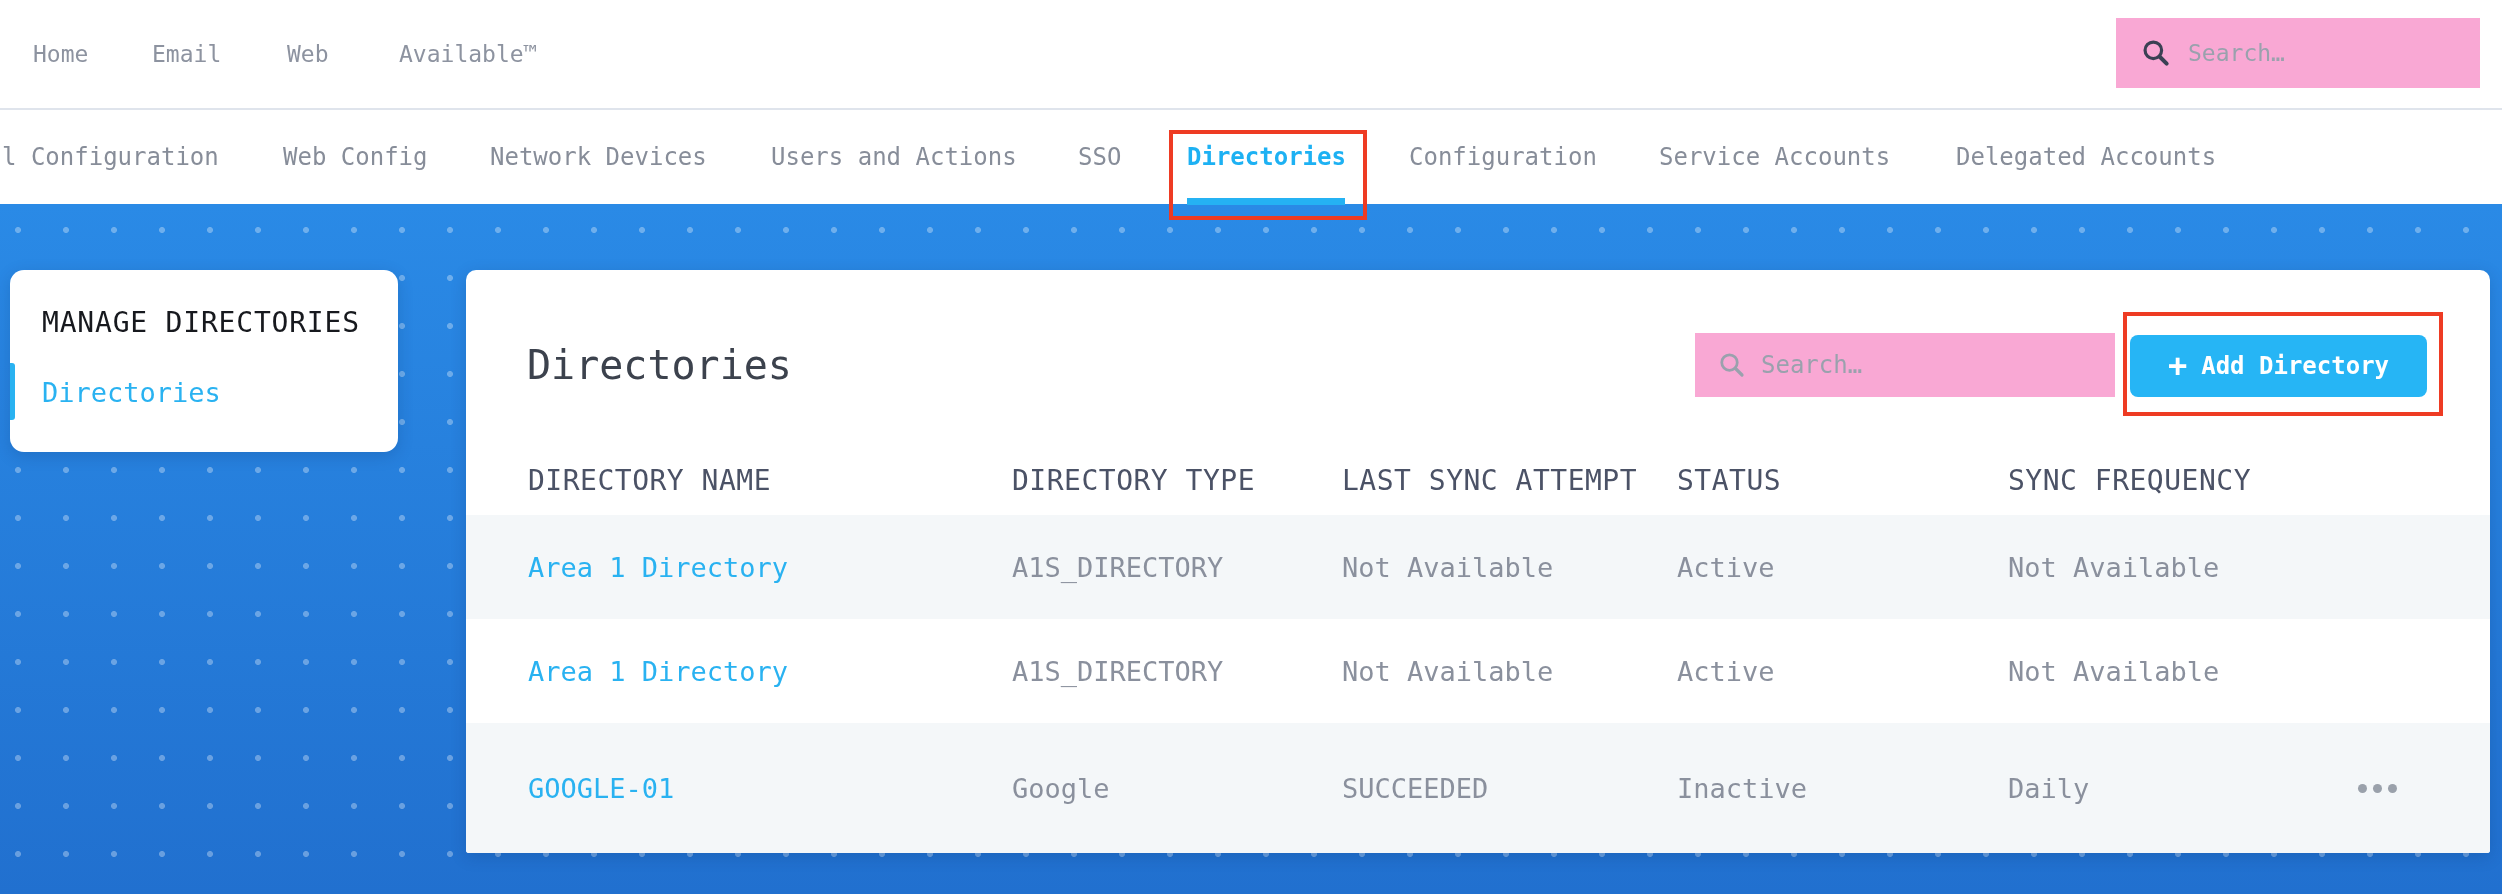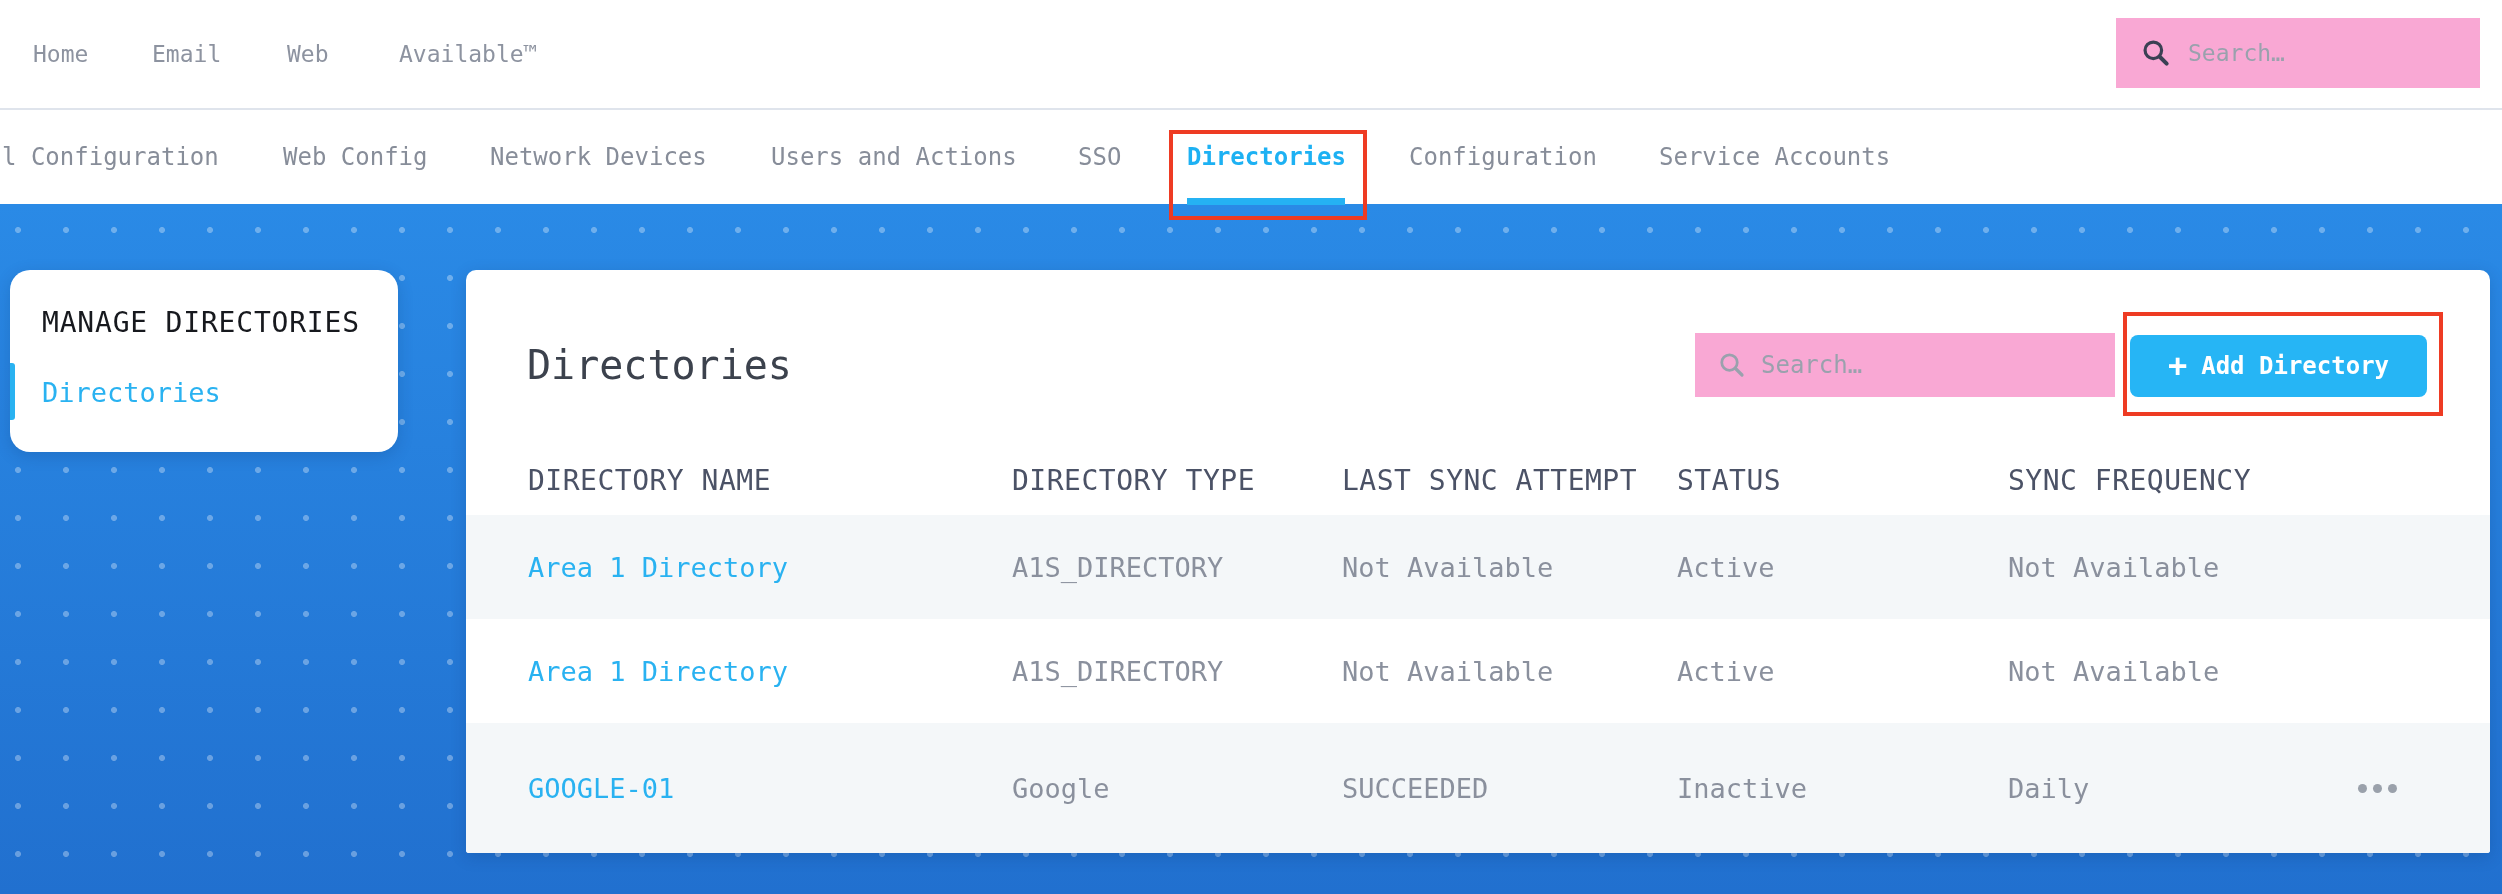--- a/index.html
+++ b/index.html
@@ -48,21 +48,21 @@
   .top-search { position:absolute; left:2116px; top:18px; width:364px; height:70px; padding:0 18px 0 24px; gap:16px; }
   .top-search svg { color:#3b4154; }
   .top-search input { font-size:23px; }
   .card-search { position:absolute; left:1229px; top:63px; width:420px; height:64px; padding:0 14px 0 22px; gap:14px; }
   .card-search svg { color:#9aa1ad; }
   .card-search input { font-size:24px; }
 
   
   .side-card {
     position:absolute; left:10px; top:270px; width:388px; height:182px;
-    background:#ffffff; border-radius:20px; z-index:2;
+    background:#ffffff; border-radius:14px; z-index:2;
     box-shadow:0 4px 16px rgba(8,40,90,0.18);
   }
   .side-heading { position:absolute; left:32px; top:36px; font-size:28px; letter-spacing:0.8px; color:#17191e; white-space:nowrap; }
   .side-link { position:absolute; left:32px; top:107px; font-size:27px; color:#29b2f1; text-decoration:none; cursor:pointer; white-space:nowrap; }
   .side-active-bar { position:absolute; left:0; top:93px; width:5px; height:57px; background:#29b2f1; border-radius:0 3px 3px 0; }
 
   
   .main-card {
     position:absolute; left:466px; top:270px; width:2024px; height:583px;
     background:#ffffff; border-radius:10px 10px 3px 3px; z-index:2; overflow:hidden;
@@ -132,20 +132,21 @@
 
   <nav class="subnav">
     <a class="subnav-item" style="left:2px">l Configuration</a>
     <a class="subnav-item" style="left:283px">Web Config</a>
     <a class="subnav-item" style="left:490px">Network Devices</a>
     <a class="subnav-item" style="left:771px">Users and Actions</a>
     <a class="subnav-item" style="left:1078px">SSO</a>
     <a class="subnav-item active" style="left:1187px">Directories</a>
     <a class="subnav-item" style="left:1409px">Configuration</a>
     <a class="subnav-item" style="left:1659px">Service Accounts</a>
+    <a class="subnav-item" style="left:1956px">Delegated Accounts</a>
   </nav>
   <div class="tab-underline"></div>
 
   <aside class="side-card">
     <div class="side-heading">MANAGE DIRECTORIES</div>
     <div class="side-active-bar"></div>
     <a class="side-link">Directories</a>
   </aside>
 
   <main class="main-card">

